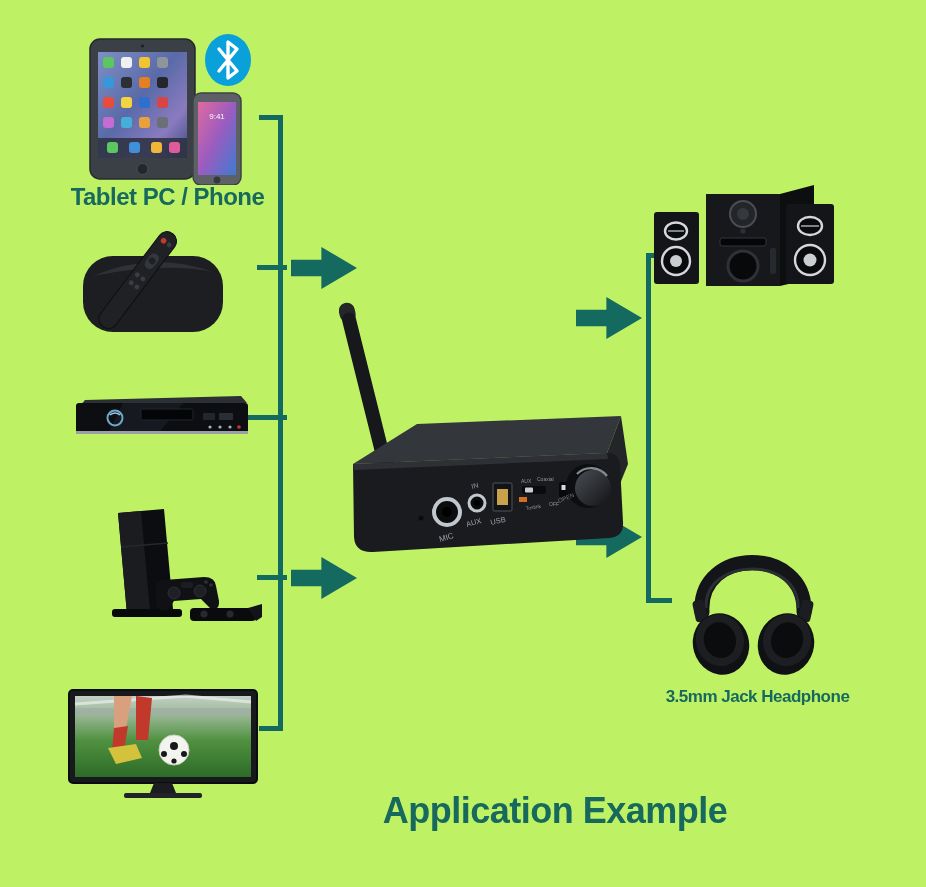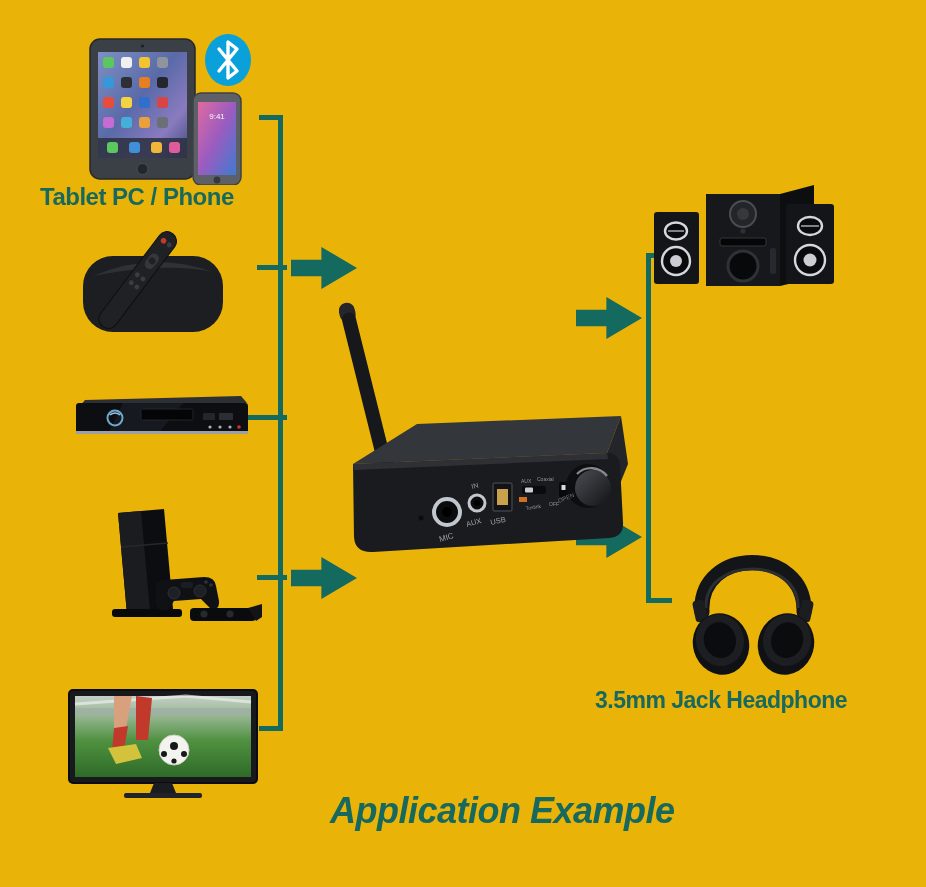--- a/index.html
+++ b/index.html
@@ -1,24 +1,24 @@
 <!DOCTYPE html>
 <html><head>
 <meta charset="utf-8">
 <style>
   html,body{margin:0;padding:0;background:#fff;}
-  .canvas{position:relative;width:926px;height:887px;background:#eab308;overflow:hidden;
+  .canvas{position:relative;width:926px;height:887px;background:#bef264;overflow:hidden;
           font-family:"Liberation Sans",sans-serif;}
   .line{position:absolute;background:#156a60;}
   .arrow{position:absolute;width:66px;height:44px;background:#156a60;
          clip-path:polygon(0 31%,46% 31%,46% 2%,100% 50%,46% 98%,46% 69%,0 69%);}
   .lbl{position:absolute;color:#17695e;font-weight:bold;font-size:24px;
-       letter-spacing:-0.5px;line-height:1.1;}
+       text-align:center;letter-spacing:-0.5px;line-height:1.1;}
   .title{position:absolute;color:#17695e;font-weight:bold;font-size:36px;
-         text-align:left;letter-spacing:-0.5px;font-style:italic;}
+         text-align:center;letter-spacing:-0.5px;}
   .fig{position:absolute;}
   svg text{font-family:"Liberation Sans",sans-serif;}
 </style>
 </head>
 <body>
 
 <div class="canvas">
 
   <div class="line" style="left:278px;top:115px;width:5px;height:616px"></div>
   <div class="line" style="left:259px;top:115px;width:24px;height:5px"></div>
@@ -268,17 +268,17 @@
       <ellipse cx="45" cy="132" rx="28" ry="31" fill="#101114"></ellipse>
       <ellipse cx="45" cy="128" rx="24" ry="26" fill="#1c1e22"></ellipse>
       <ellipse cx="45" cy="128" rx="16" ry="18" fill="#0b0c0e"></ellipse>
     </g>
     <g transform="rotate(16 110 132)">
       <ellipse cx="110" cy="132" rx="28" ry="31" fill="#101114"></ellipse>
       <ellipse cx="110" cy="128" rx="24" ry="26" fill="#1c1e22"></ellipse>
       <ellipse cx="110" cy="128" rx="16" ry="18" fill="#0b0c0e"></ellipse>
     </g>
   </svg>
-  <div class="lbl" style="left:595px;top:688px;width:325px;font-size:23px">3.5mm Jack Headphone</div>
+  <div class="lbl" style="left:595px;top:688px;width:325px;font-size:17px">3.5mm Jack Headphone</div>
 
   <div class="title" style="left:330px;top:790px;width:450px">Application Example</div>
 
 </div>
 
 </body></html>

